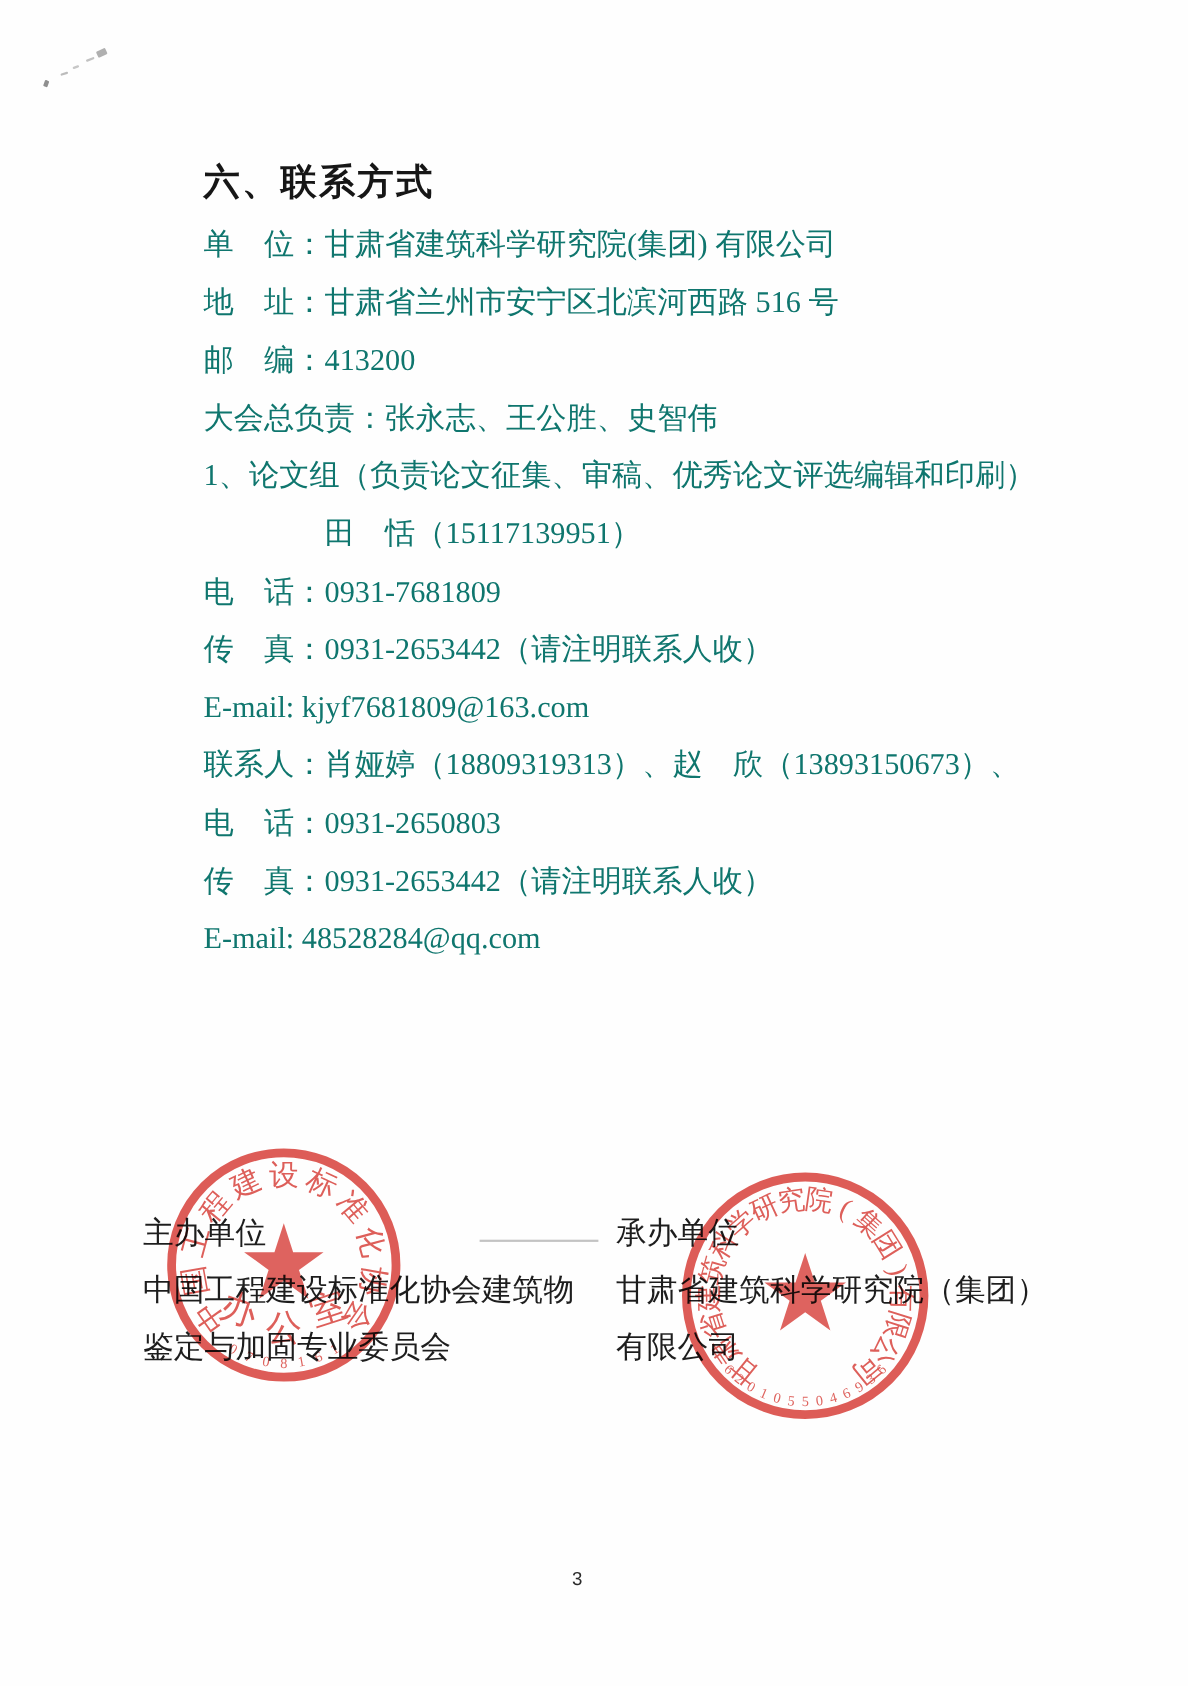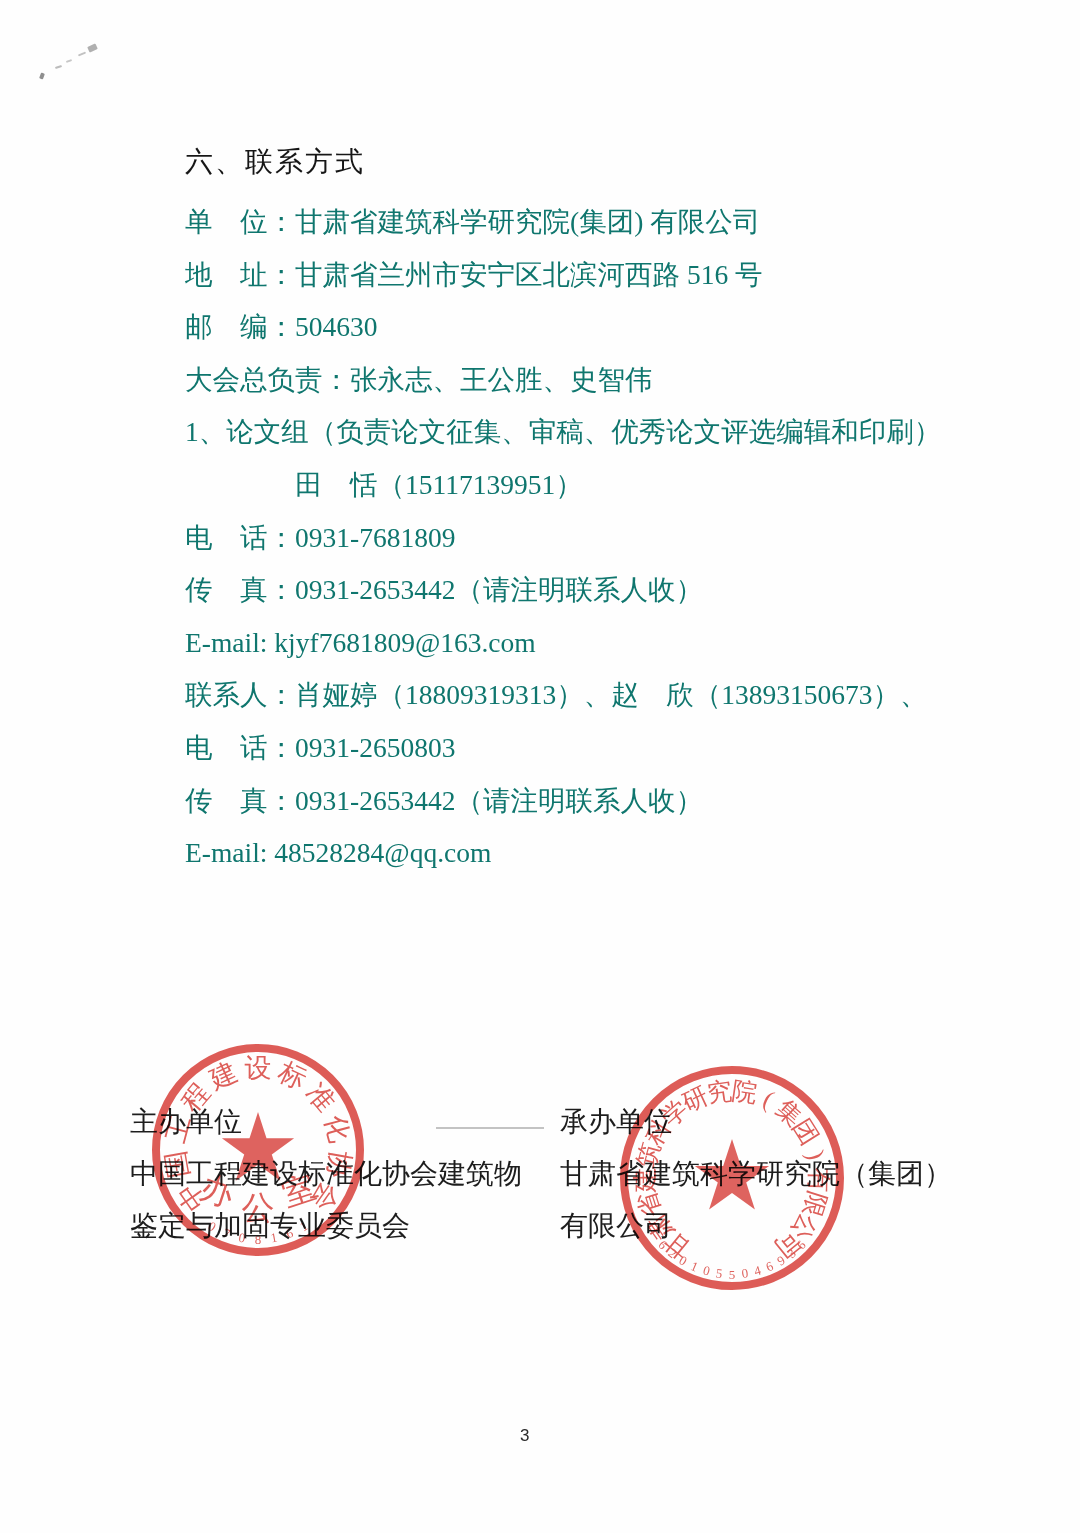--- a/index.html
+++ b/index.html
@@ -8,21 +8,21 @@
     width:1080px;height:1533px;
     margin:0 auto;
     background:#fefefe;
     font-family:"Liberation Serif", serif;
     color:#1e1e1e;
     overflow:hidden;
   }
   .heading{
     position:absolute;left:185px;top:143px;
     font-family:"Liberation Sans", sans-serif;
-    font-size:28px;font-weight:400;letter-spacing:2px;
+    font-size:33px;font-weight:700;letter-spacing:2px;
     margin:0;color:#161616;
   }
   .contact-lines{position:absolute;left:185px;top:196px;width:830px;}
   .contact-lines p{
     margin:0;height:52.6px;line-height:52.6px;
     font-size:27.5px;white-space:pre;color:#0f766e;
   }
   .footer{position:absolute;left:12px;top:0;width:100%;height:100%;pointer-events:none;}
   .footer-col{position:absolute;width:440px;}
   .footer-col p{margin:0;height:52px;line-height:52px;font-size:28px;white-space:pre;color:#1d1d1d;}
@@ -62,21 +62,21 @@
     <div class="speck" style="left:66px;top:60px;width:6px;height:2px;transform:rotate(-20deg);opacity:.5;"></div>
     <div class="speck" style="left:78px;top:53px;width:8px;height:2px;transform:rotate(-22deg);opacity:.55;"></div>
     <div class="speck" style="left:88px;top:45px;width:9px;height:6px;transform:rotate(-25deg);opacity:.7;"></div>
   </div>
 
   <h1 class="heading">六、联系方式</h1>
 
   <div class="contact-lines">
     <p>单　位：甘肃省建筑科学研究院(集团) 有限公司</p>
     <p>地　址：甘肃省兰州市安宁区北滨河西路 516 号</p>
-    <p>邮　编：504630</p>
+    <p>邮　编：413200</p>
     <p>大会总负责：张永志、王公胜、史智伟</p>
     <p>1、论文组（负责论文征集、审稿、优秀论文评选编辑和印刷）</p>
     <p>　　　　田　恬（15117139951）</p>
     <p>电　话：0931-7681809</p>
     <p>传　真：0931-2653442（请注明联系人收）</p>
     <p>E-mail: kjyf7681809@163.com</p>
     <p>联系人：肖娅婷（18809319313）、赵　欣（13893150673）、</p>
     <p>电　话：0931-2650803</p>
     <p>传　真：0931-2653442（请注明联系人收）</p>
     <p>E-mail: 48528284@qq.com</p>

